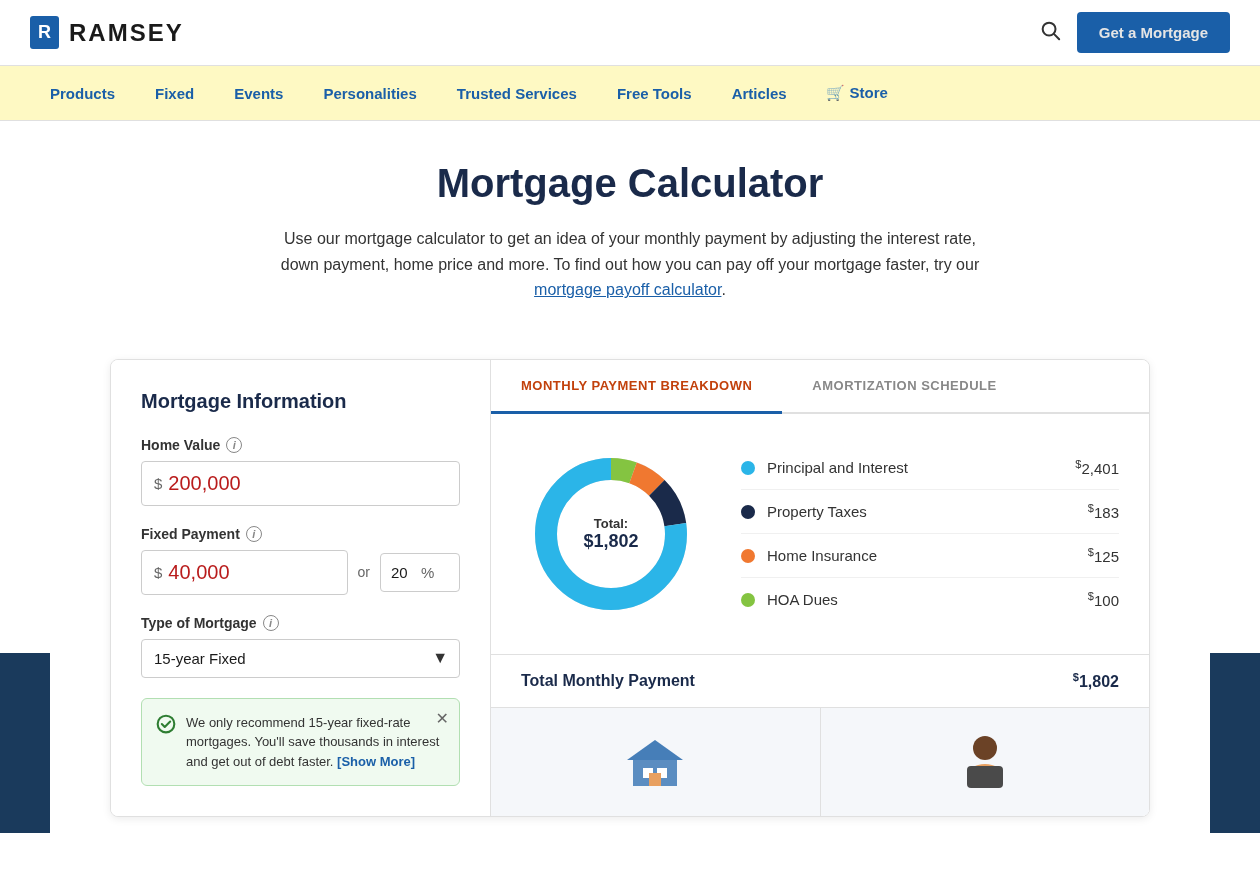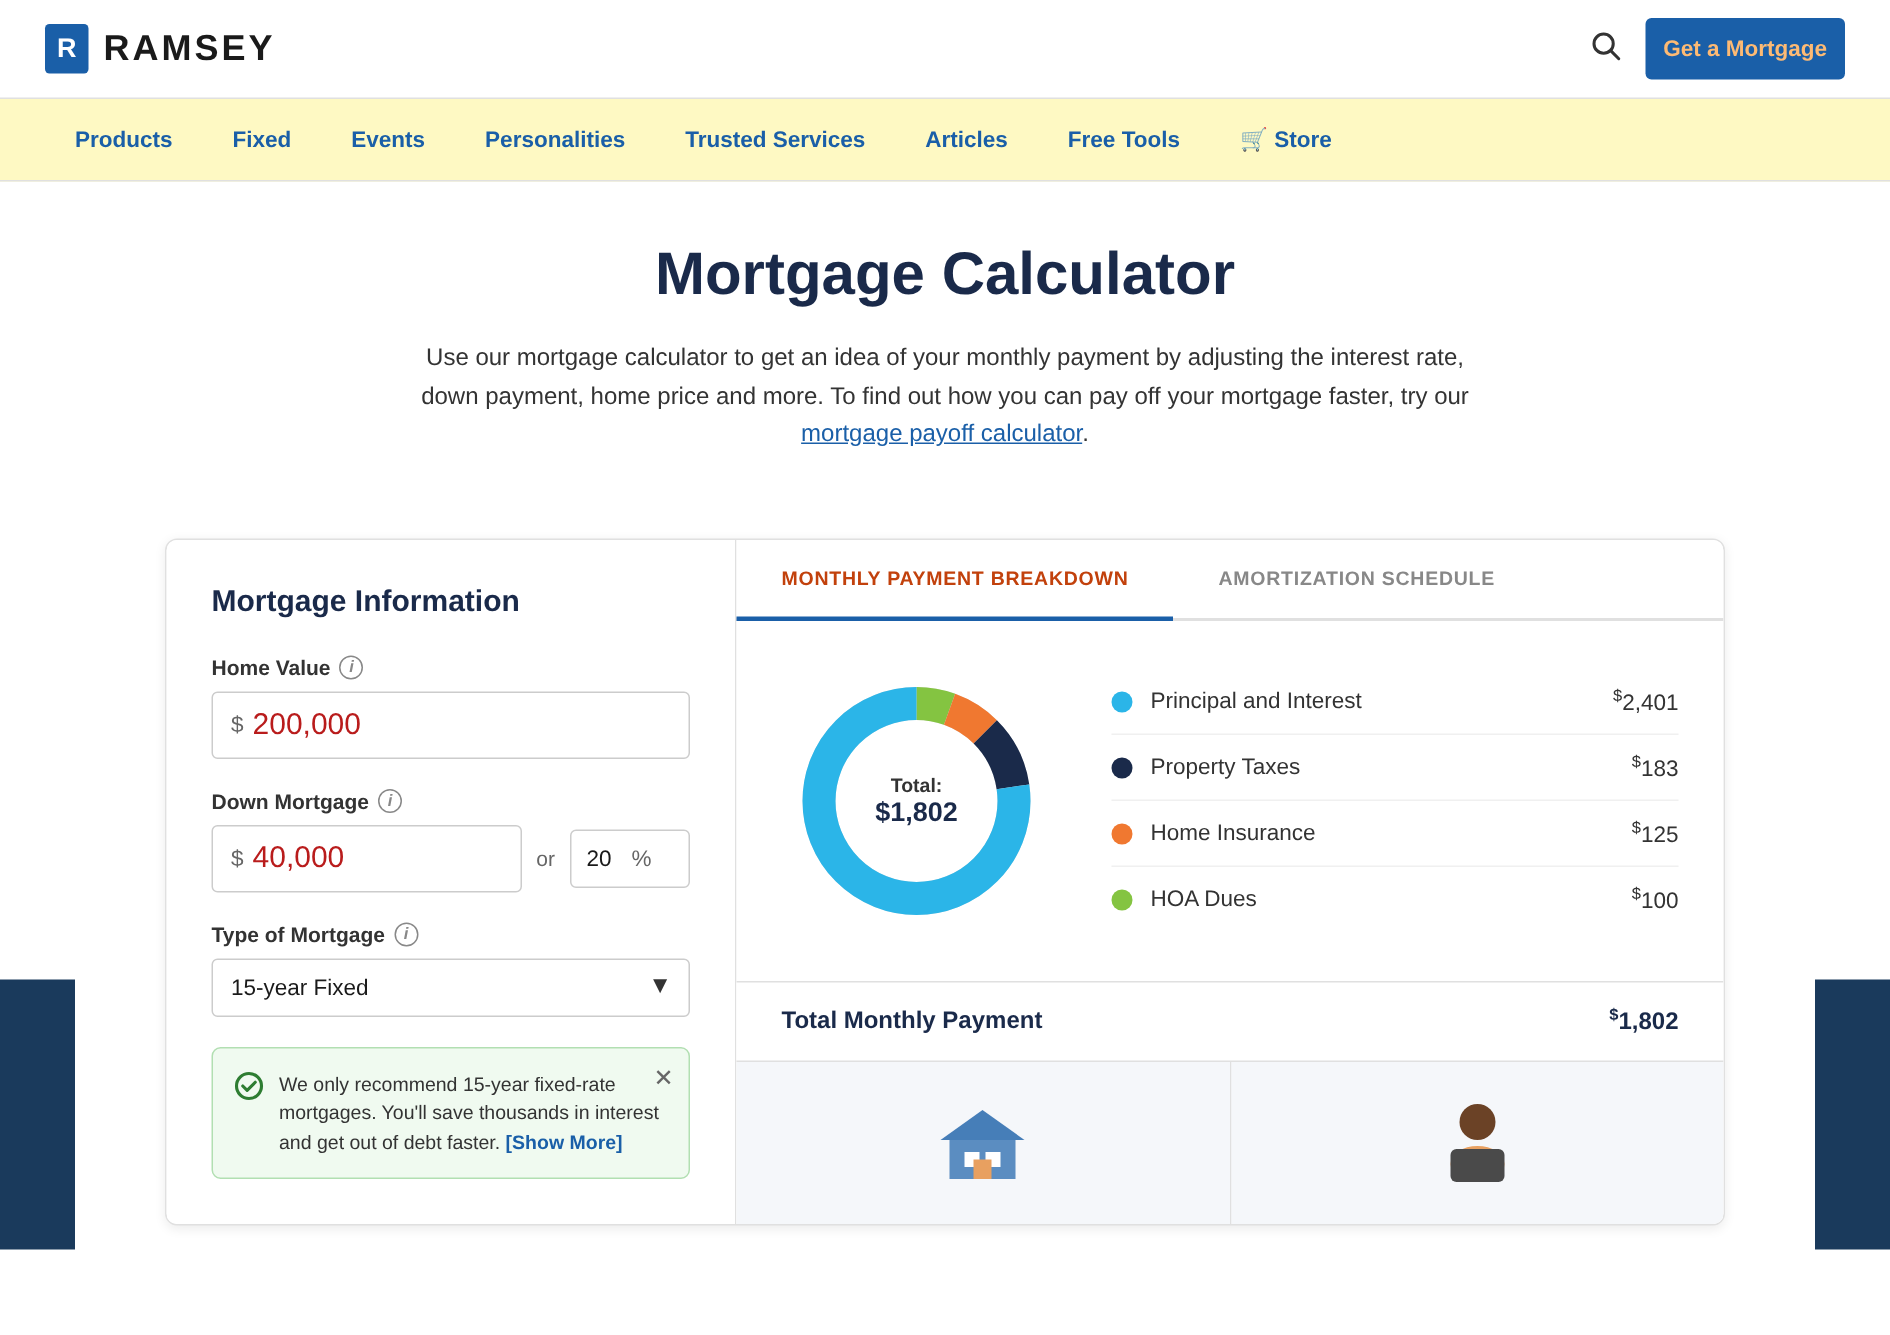--- a/index.html
+++ b/index.html
@@ -40,23 +40,23 @@
     }
     .search-icon-btn {
       background: none;
       border: none;
       cursor: pointer;
       font-size: 20px;
       color: #333;
     }
     .get-mortgage-btn {
       background: #1a5fa8;
-      color: #fdba74;
+      color: #e5e5e5;
       border: none;
-      padding: 12px 12px;
+      padding: 12px 22px;
       font-size: 15px;
       font-weight: 700;
       border-radius: 4px;
       cursor: pointer;
       white-space: nowrap;
     }
 
     
     .nav {
       display: flex;
@@ -488,22 +488,22 @@
     <button class="get-mortgage-btn">Get a Mortgage</button>
   </div>
 </header>
 
 <nav class="nav">
   <a class="nav-item">Products</a>
   <a class="nav-item">Fixed</a>
   <a class="nav-item">Events</a>
   <a class="nav-item">Personalities</a>
   <a class="nav-item">Trusted Services</a>
+  <a class="nav-item">Free Tools</a>
   <a class="nav-item">Articles</a>
-  <a class="nav-item">Free Tools</a>
   <a class="nav-item nav-store">🛒 Store</a>
 </nav>
 
 <main class="main">
   <h1 class="page-title">Mortgage Calculator</h1>
   <p class="page-desc">
     <span>Use our mortgage calculator to get an idea of your monthly payment by adjusting the interest rate, down payment, home price and more. To find out how you can pay off your mortgage faster, try our</span>
     <a href="#">mortgage payoff calculator</a><span>.</span>
   </p>
 
@@ -519,21 +519,21 @@
         <label class="field-label">
           <span>Home Value</span>
           <span class="info-icon">i</span>
         </label>
         <div class="input-wrapper">
           <span class="input-prefix">$</span>
           <input type="text" value="200,000" style="">
         </div>
 
         <label class="field-label">
-          <span>Down Mortgage</span>
+          <span>Fixed Payment</span>
           <span class="info-icon">i</span>
         </label>
         <div class="down-payment-row">
           <div class="input-wrapper">
             <span class="input-prefix">$</span>
             <input type="text" value="40,000" style="">
           </div>
           <span class="or-text">or</span>
           <div class="percent-input-wrapper">
             <input type="text" value="20" style="">

